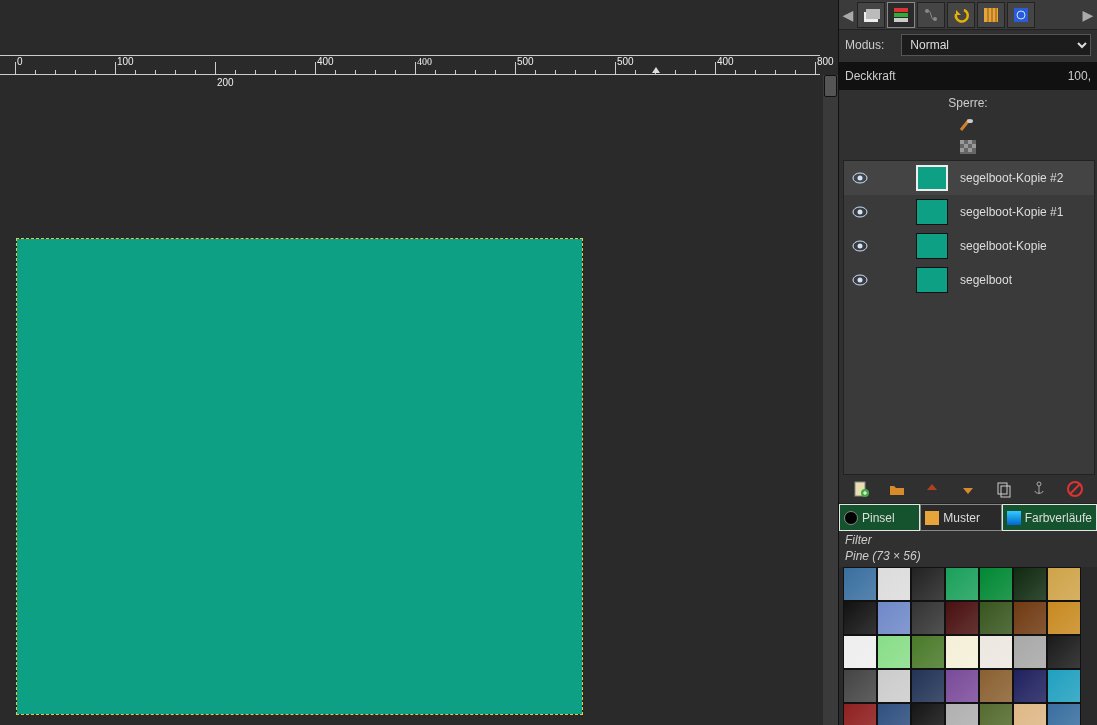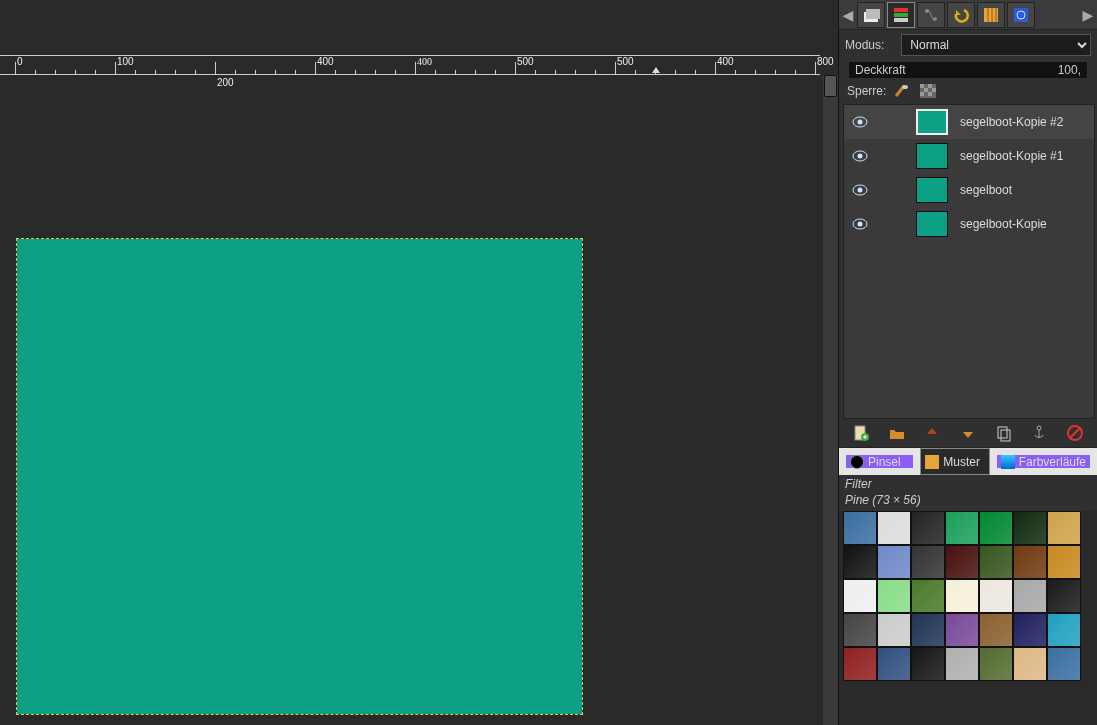--- a/index.html
+++ b/index.html
@@ -83,27 +83,27 @@
   .tabbtn.active{ background:#2a2a2a; border:1px solid #888; }
 
   
   .row{ display:flex; align-items:center; padding:4px 6px; gap:17px; }
   .lbl{ color:#ccc; }
   select.mode{
     flex:1; background:#1c1c1c; color:#ddd; border:1px solid #555;
     height:22px; font-size:12px; padding:0 4px;
   }
   .opac-row{
-    background:#111; height:16px; display:flex; align-items:center;
-    padding:0 6px; justify-content:space-between; margin:2px 10px;
+    background:#111; height:28px; display:flex; align-items:center;
+    padding:0 6px; justify-content:space-between; margin:2px 0;
   }
   .opac-row span{ color:#ccc; }
 
   
-  #lock-row{ display:flex; align-items:center; gap:8px; padding:4px 8px; }
+  #lock-row{ display:flex; align-items:center; gap:8px; padding:4px 8px;flex-direction:column; }
 
   
   #layers{
     flex:0 0 auto;
     background:#3a3a3a;
     border:1px solid #222;
     margin:2px 2px 0 4px;
     height:315px;
     overflow:auto;
   }
@@ -123,21 +123,21 @@
   #layer-actions{
     height:28px; display:flex; align-items:center; justify-content:space-around;
     padding:0 4px; background:#303030;
   }
   .actbtn{ width:22px;height:22px;display:flex;align-items:center;justify-content:center; }
 
   
   #lowtabs{ height:28px; display:flex; border-top:1px solid #222;}
   .lowtab{
     flex:1; display:flex; align-items:center; gap:4px;
-    padding:0 4px; background:#8b5cf6; border:7px solid #e5e5e5;
+    padding:0 4px; background:#14532d; border:1px solid #e5e5e5;
     font-size:12px;
   }
   .lowtab.active{ background:#2a2a2a; border:1px solid #888; }
   .sw{ width:14px;height:14px; }
 
   
   #pat-meta{ padding:2px 6px; font-style:italic; color:#ccc; background:#303030;}
   #pat-info{ padding:0 6px 4px; font-style:italic; color:#ccc;}
 
   
@@ -330,32 +330,32 @@
       </div>
       <div class="layer">
         <span class="eye">
           <svg width="16" height="12">
             <ellipse cx="8" cy="6" rx="7" ry="5" fill="none" stroke="#cfe3ff"></ellipse>
             <circle cx="8" cy="6" r="2.5" fill="#cfe3ff"></circle>
           </svg>
         </span>
         <span style="width:22px"></span>
         <span class="thumb"></span>
-        <span class="lname">segelboot</span>
+        <span class="lname">segelboot-Kopie</span>
       </div>
       <div class="layer">
         <span class="eye">
           <svg width="16" height="12">
             <ellipse cx="8" cy="6" rx="7" ry="5" fill="none" stroke="#cfe3ff"></ellipse>
             <circle cx="8" cy="6" r="2.5" fill="#cfe3ff"></circle>
           </svg>
         </span>
         <span style="width:22px"></span>
         <span class="thumb"></span>
-        <span class="lname">segelboot-Kopie</span>
+        <span class="lname">segelboot</span>
       </div>
     </div>
 
   <div id="layer-actions">
     <div class="actbtn">
       <svg width="18" height="18">
           <rect x="3" y="2" width="10" height="14" fill="#e8dfb0" stroke="#888"></rect>
           <circle cx="13" cy="13" r="4" fill="#4a4"></circle>
           <path d="M13 11v4M11 13h4" stroke="#fff"></path>
         </svg>

